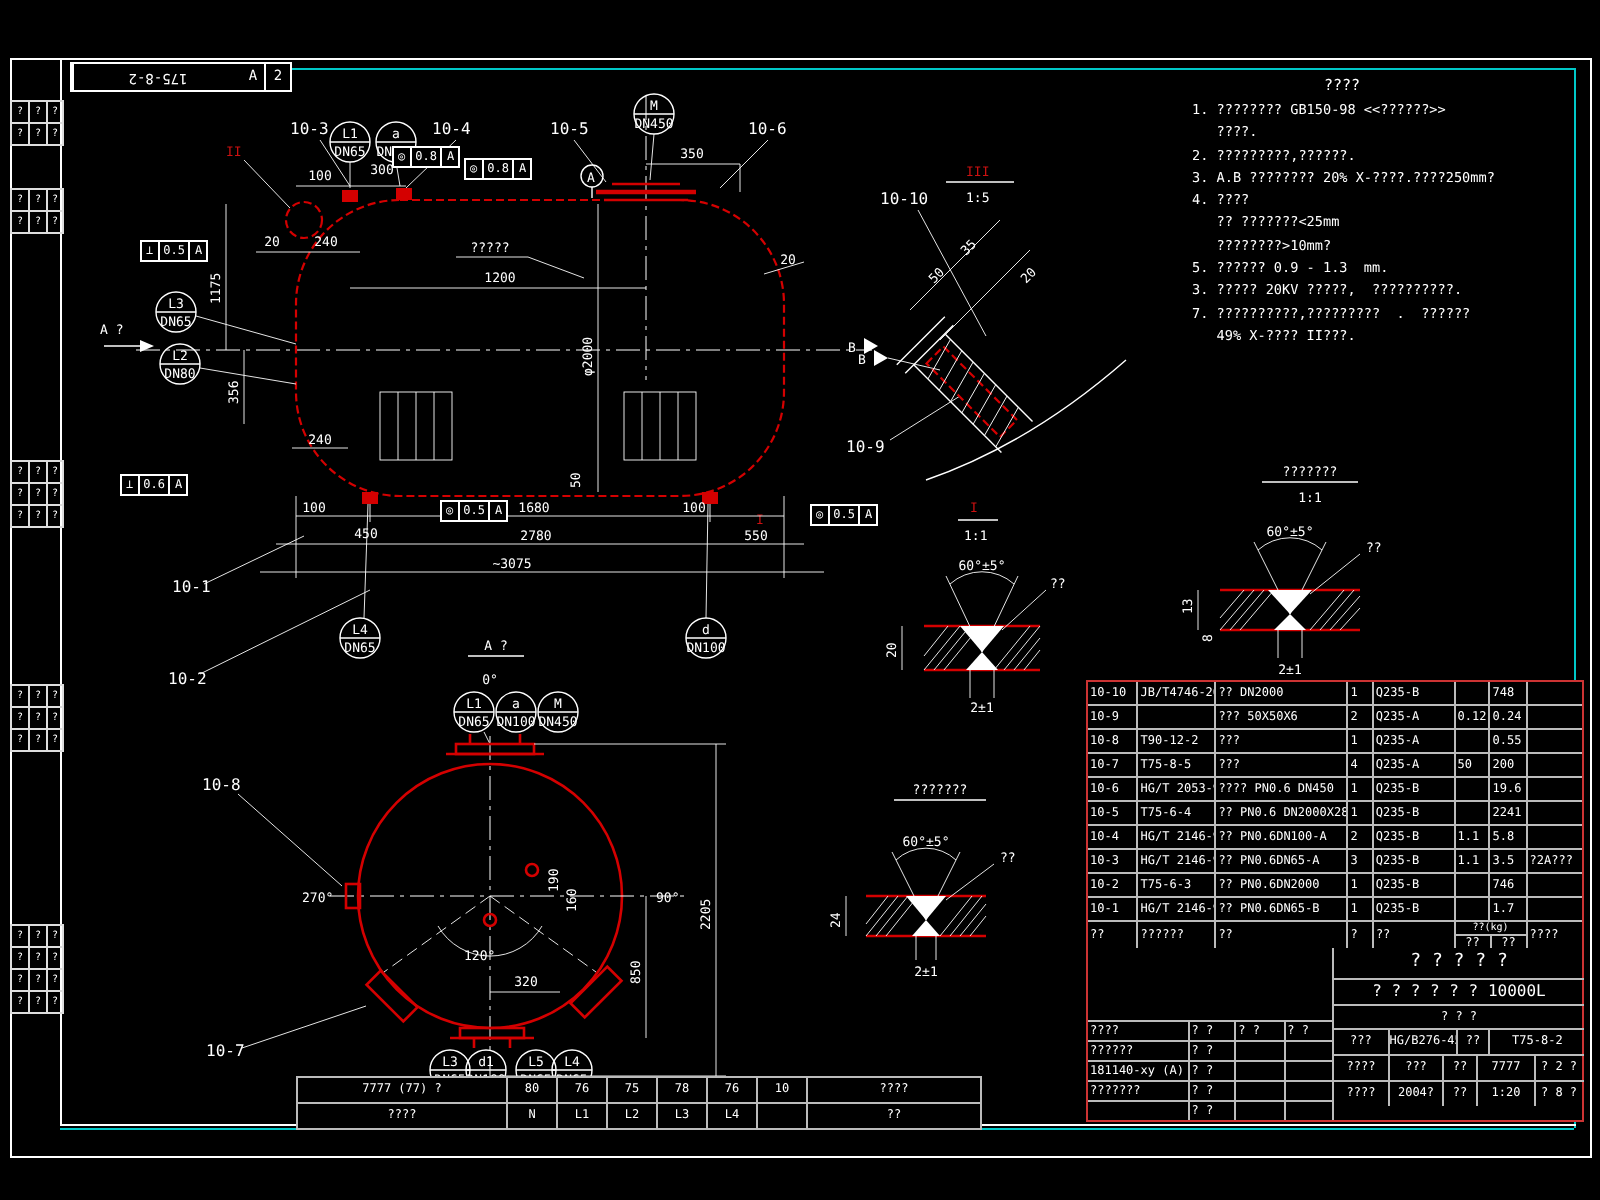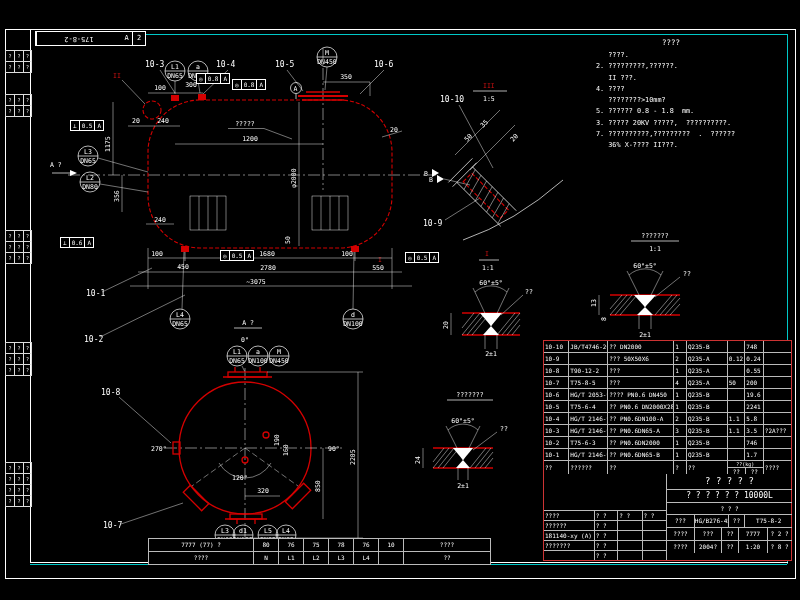--- a/index.html
+++ b/index.html
@@ -608,29 +608,31 @@
   <g>
     <circle class="w" cx="191" cy="225" r="10"></circle>
         <line class="w" x1="181" y1="225" x2="201" y2="225"></line>
     <text x="191" y="223" font-size="5.5" text-anchor="middle">L4</text>
     <text x="191" y="232" font-size="5.5" text-anchor="middle">DN65</text>
   </g>
 </svg>
 
 <div class="notes">
   <div class="ntitle">????</div>
+  <div class="nline">1. ???????? GB150-98 &lt;&lt;??????&gt;&gt;</div>
   <div class="nline">   ????.</div>
   <div class="nline">2. ?????????,??????.</div>
-  <div class="nline">   II ???.</div>
+  <div class="nline">3. A.B ???????? 20% X-????.????250mm?</div>
   <div class="nline">4. ????</div>
+  <div class="nline">   ?? ???????&lt;25mm</div>
   <div class="nline">   ????????&gt;10mm?</div>
-  <div class="nline">5. ?????? 0.8 - 1.8  mm.</div>
+  <div class="nline">5. ?????? 0.9 - 1.3  mm.</div>
   <div class="nline">3. ????? 20KV ?????,  ??????????.</div>
   <div class="nline">7. ??????????,?????????  .  ??????</div>
-  <div class="nline">   36% X-???? II???.</div>
+  <div class="nline">   49% X-???? II???.</div>
 </div>
 
 <div class="ptable">
   <div class="pr">
     <div class="pc c0">10-10</div>
         <div class="pc c1">JB/T4746-2002</div>
         <div class="pc c2">?? DN2000</div>
         <div class="pc c3">1</div>
         <div class="pc c4">Q235-B</div>
         <div class="pc c5"></div>

